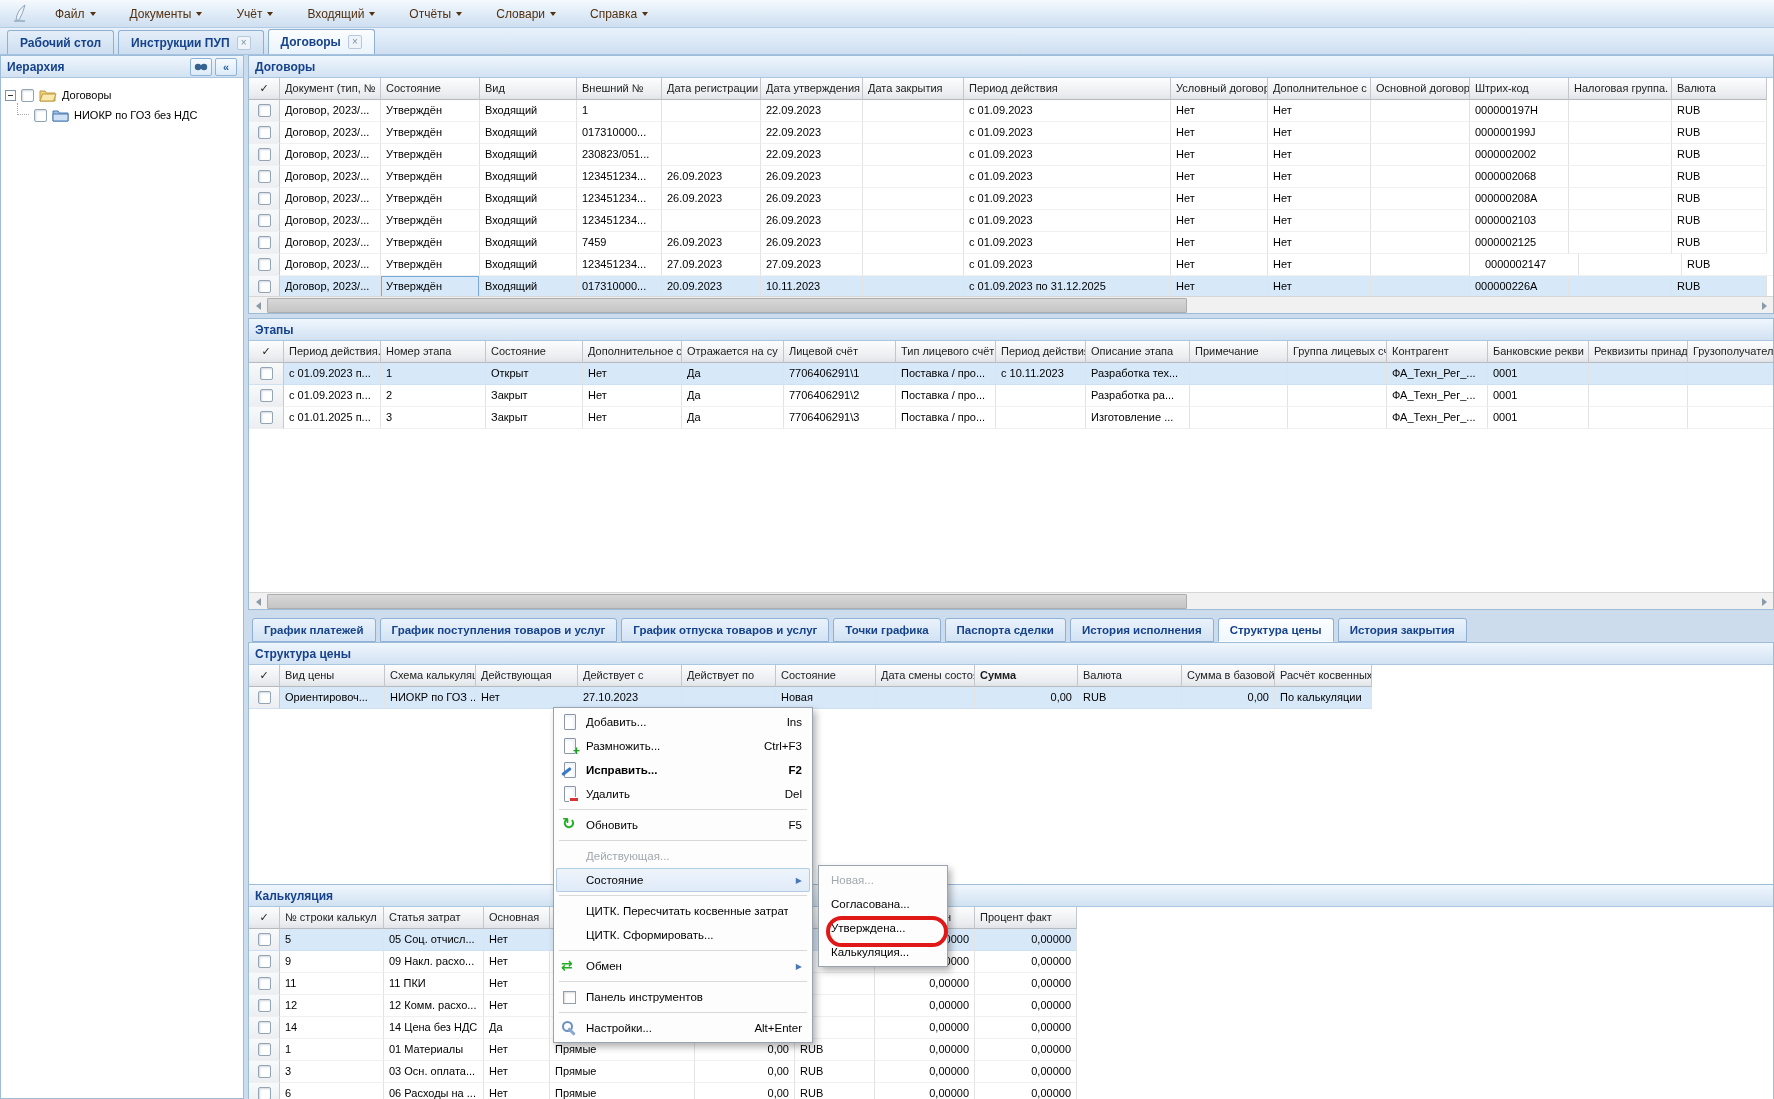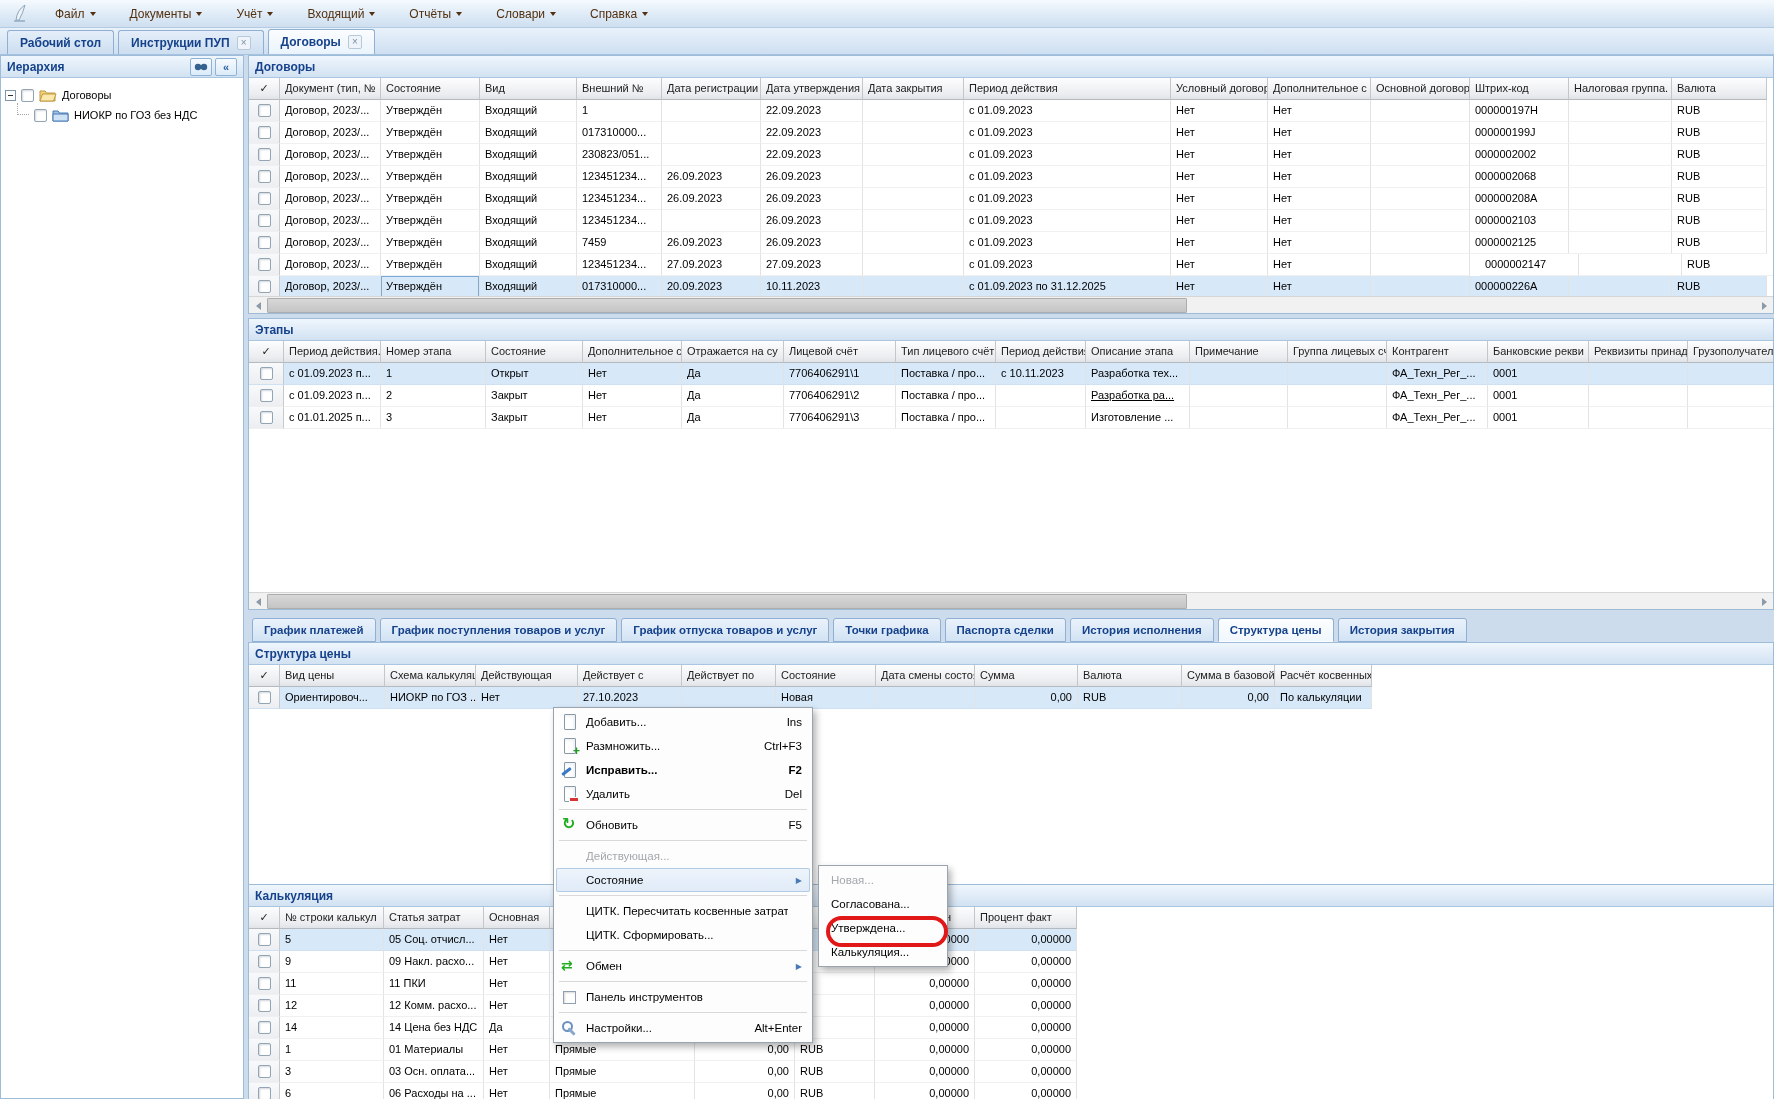--- a/index.html
+++ b/index.html
@@ -480,21 +480,21 @@
             <span class="cbx"></span>
           </div>
           <div class="c d" style="width: 97px;">с 01.09.2023 п...</div>
           <div class="c d" style="width: 105px;">2</div>
           <div class="c d" style="width: 97px;">Закрыт</div>
           <div class="c d" style="width: 99px;">Нет</div>
           <div class="c d" style="width: 102px;">Да</div>
           <div class="c d" style="width: 112px;">7706406291\2</div>
           <div class="c d" style="width: 100px;">Поставка / про...</div>
           <div class="c d" style="width: 90px;"></div>
-          <div class="c d" style="width: 104px; text-decoration: underline;">Разработка ра...</div>
+          <div class="c d" style="width: 104px;">Разработка ра...</div>
           <div class="c d" style="width: 98px;"></div>
           <div class="c d" style="width: 99px;"></div>
           <div class="c d" style="width: 101px;">ФА_Техн_Рег_...</div>
           <div class="c d" style="width: 101px;">0001</div>
           <div class="c d" style="width: 99px;"></div>
           <div class="c d" style="width: 88px;"></div>
         </div>
         <div class="r">
           <div class="c d chk" style="width: 35px;">
             <span class="cbx"></span>
@@ -571,21 +571,21 @@
     <div class="grid" style="height:220px;">
         <div class="r hd">
           <div class="c h chk" style="width: 31px;">✓</div>
           <div class="c h" style="width: 105px;">Вид цены</div>
           <div class="c h" style="width: 91px;">Схема калькуляци</div>
           <div class="c h" style="width: 102px;">Действующая</div>
           <div class="c h" style="width: 104px;">Действует с</div>
           <div class="c h" style="width: 94px;">Действует по</div>
           <div class="c h" style="width: 100px;">Состояние</div>
           <div class="c h" style="width: 99px;">Дата смены состоя</div>
-          <div class="c h" style="width: 103px;">Сумма</div>
+          <div class="c h" style="width: 103px; font-weight: bold;">Сумма</div>
           <div class="c h" style="width: 104px;">Валюта</div>
           <div class="c h" style="width: 93px;">Сумма в базовой в</div>
           <div class="c h" style="width: 97px;">Расчёт косвенных</div>
         </div>
         <div class="r sel">
           <div class="c d chk" style="width: 31px;">
             <span class="cbx"></span>
           </div>
           <div class="c d" style="width: 105px;">Ориентировоч...</div>
           <div class="c d" style="width: 91px;">НИОКР по ГОЗ ...</div>

